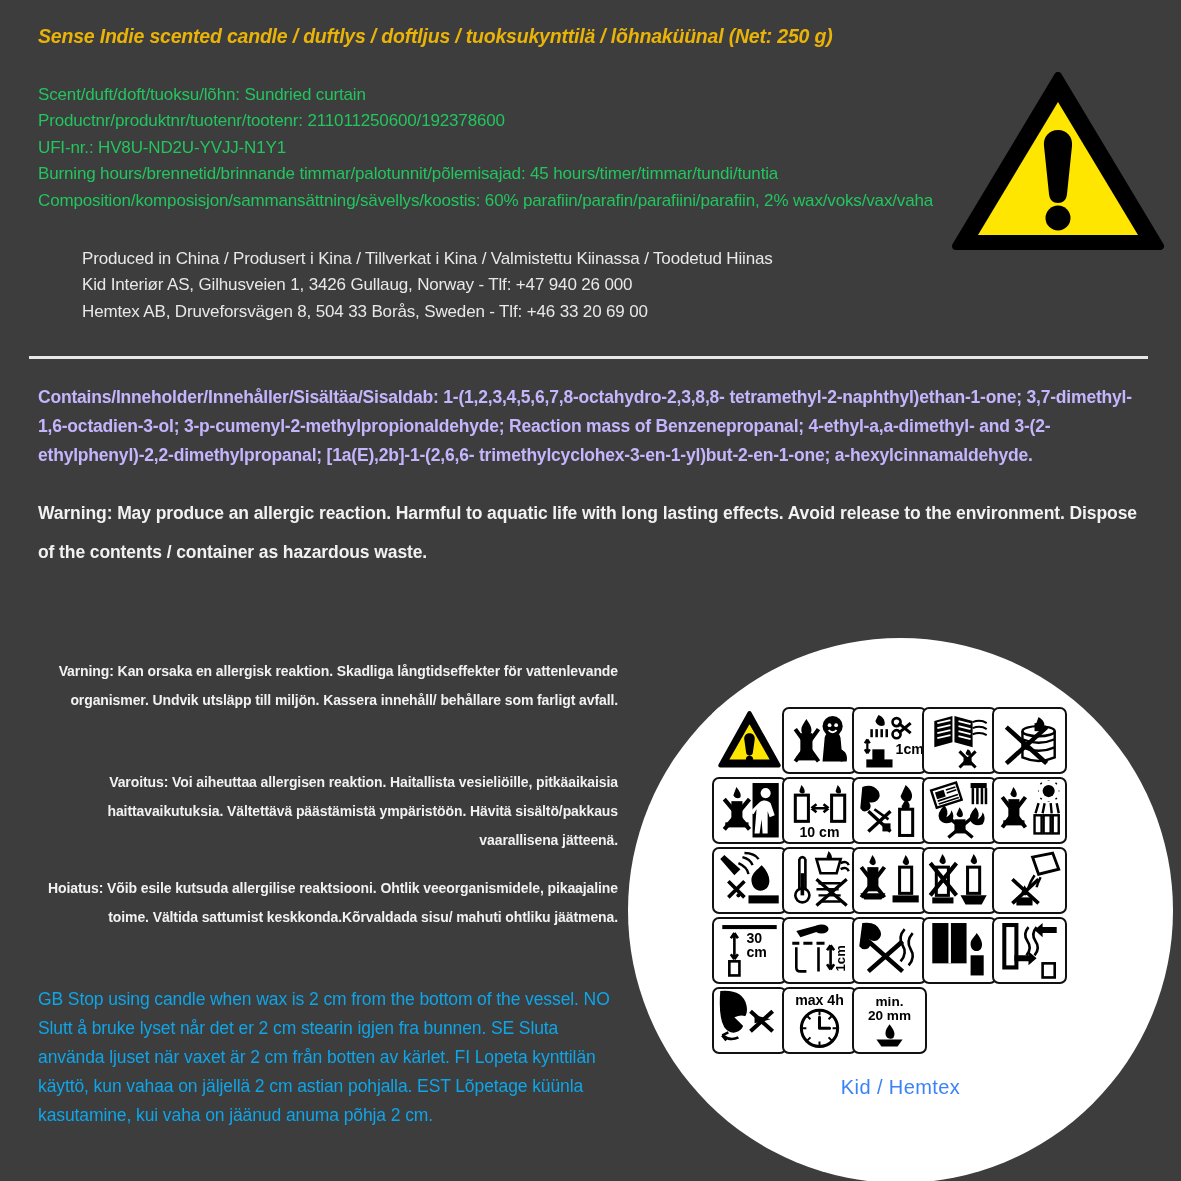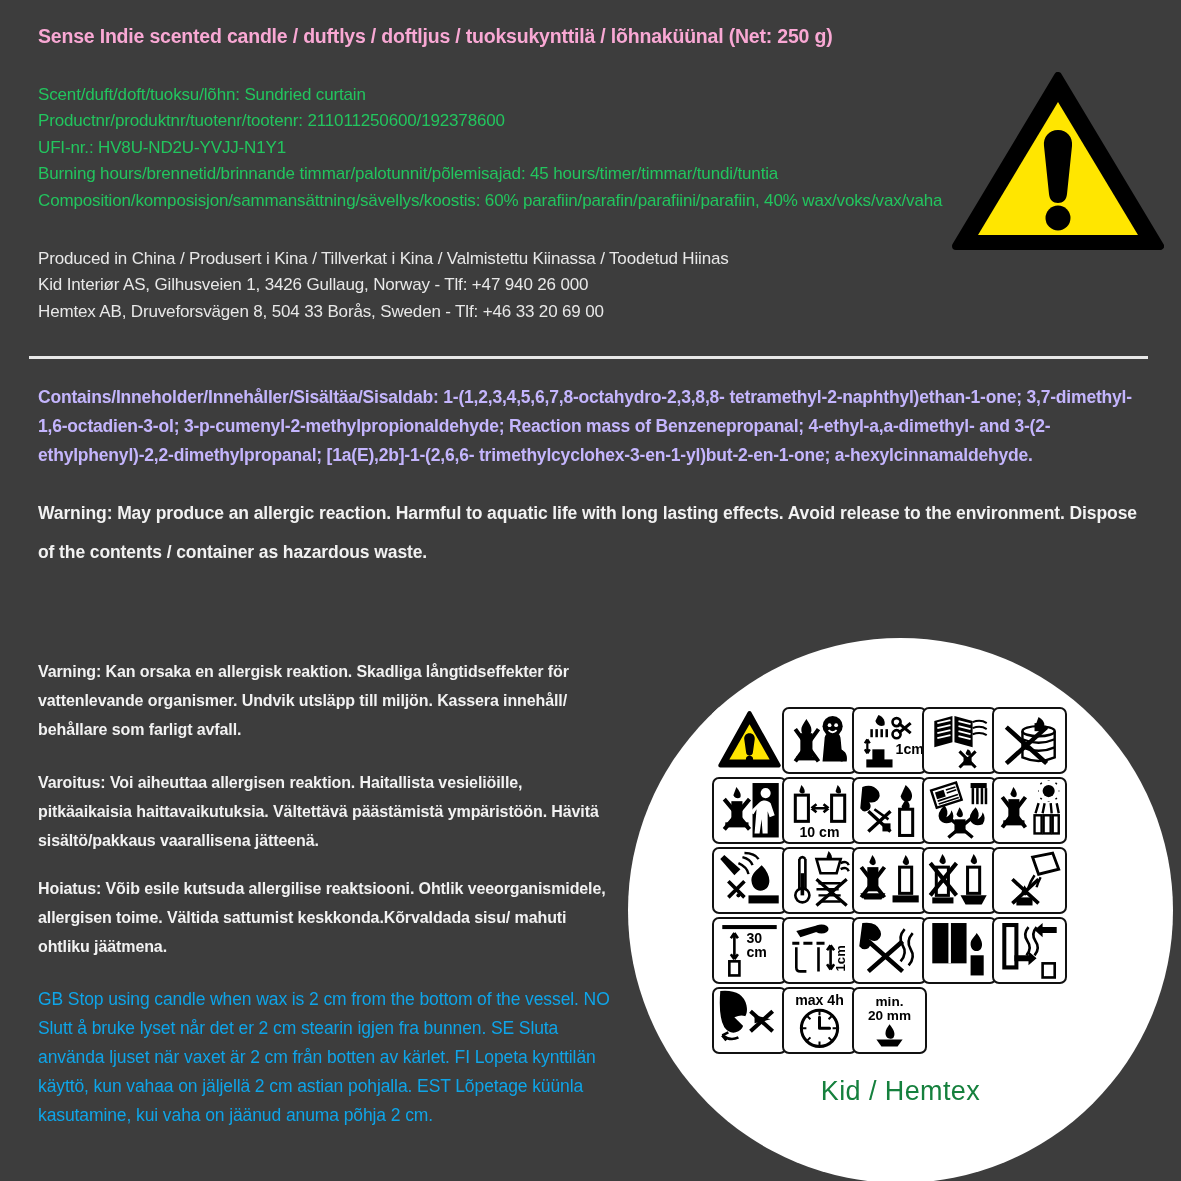--- a/index.html
+++ b/index.html
@@ -23,21 +23,22 @@
 
   
   .title {
     position: absolute;
     left: 38px;
     top: 25px;
     font-size: 19.5px;
     font-weight: bold;
     letter-spacing: -0.2px;
     white-space: nowrap;
-    color: #f9a8d4;
+    color: #eab308;
+    font-style: italic;
   }
 
   .specs {
     position: absolute;
     left: 38px;
     top: 82px;
     font-size: 17px;
     line-height: 26.4px;
     letter-spacing: -0.15px;
     color: #22c55e;
@@ -48,21 +49,21 @@
   .origin {
     position: absolute;
     left: 38px;
     top: 246px;
     font-size: 17px;
     line-height: 26.4px;
     letter-spacing: -0.15px;
     color: #e8e8e8;
     font-weight: 300;
   }
-  .origin div { white-space: nowrap; }
+  .origin div { white-space: nowrap; margin-left: 44px; }
 
   
   .hazard-triangle {
     position: absolute;
     left: 952px;
     top: 72px;
     width: 212px;
     height: 178px;
   }
   .hazard-triangle svg { display: block; width: 100%; height: 100%; }
@@ -100,25 +101,26 @@
     font-weight: bold;
     color: #f2f2f2;
   }
   .warn-en { top: 494px; }
   .warn-no { top: 575px; }
 
   .warn-narrow {
     position: absolute;
     left: 38px;
     width: 580px;
-    font-size: 16px;
+    font-size: 14px;
     line-height: 29px;
     letter-spacing: -0.1px;
     font-weight: bold;
     color: #f2f2f2;
+    text-align: right;
   }
   .warn-sv { top: 657px; }
   .warn-fi { top: 768px; }
   .warn-et { top: 874px; }
 
   .usage {
     position: absolute;
     left: 38px;
     top: 985px;
     width: 590px;
@@ -162,39 +164,39 @@
     overflow: hidden;
   }
   .picto svg { display: block; width: 100%; height: 100%; }
 
   .badge-brand {
     position: absolute;
     left: 0;
     right: 0;
     top: 438px;
     text-align: center;
-    font-size: 27px;
+    font-size: 20px;
     letter-spacing: 0.4px;
-    color: #15803d;
+    color: #3b82f6;
     font-weight: 300;
   }
 </style>
 </head>
 <body>
 
 <div class="label-root">
 
   <div class="title">Sense Indie scented candle / duftlys / doftljus / tuoksukynttilä / lõhnaküünal (Net: 250 g)</div>
 
   <div class="specs">
     <div>Scent/duft/doft/tuoksu/lõhn: Sundried curtain</div>
     <div>Productnr/produktnr/tuotenr/tootenr: 211011250600/192378600</div>
     <div>UFI-nr.: HV8U-ND2U-YVJJ-N1Y1</div>
     <div>Burning hours/brennetid/brinnande timmar/palotunnit/põlemisajad: 45 hours/timer/timmar/tundi/tuntia</div>
-    <div>Composition/komposisjon/sammansättning/sävellys/koostis: 60% parafiin/parafin/parafiini/parafiin, 40% wax/voks/vax/vaha</div>
+    <div>Composition/komposisjon/sammansättning/sävellys/koostis: 60% parafiin/parafin/parafiini/parafiin, 2% wax/voks/vax/vaha</div>
   </div>
 
   <div class="origin">
     <div>Produced in China / Produsert i Kina / Tillverkat i Kina / Valmistettu Kiinassa / Toodetud Hiinas</div>
     <div>Kid Interiør AS, Gilhusveien 1, 3426 Gullaug, Norway - Tlf: +47 940 26 000</div>
     <div>Hemtex AB, Druveforsvägen 8, 504 33 Borås, Sweden - Tlf: +46 33 20 69 00</div>
   </div>
 
   <div class="hazard-triangle">
     <svg viewBox="0 0 212 178" xmlns="http://www.w3.org/2000/svg">
@@ -205,21 +207,21 @@
     </svg>
   </div>
 
   <div class="divider"></div>
 
   <div class="contains">Contains/Inneholder/Innehåller/Sisältäa/Sisaldab: 1-(1,2,3,4,5,6,7,8-octahydro-2,3,8,8- tetramethyl-2-naphthyl)ethan-1-one; 3,7-dimethyl-1,6-octadien-3-ol; 3-p-cumenyl-2-methylpropionaldehyde; Reaction mass of Benzenepropanal; 4-ethyl-a,a-dimethyl- and 3-(2-ethylphenyl)-2,2-dimethylpropanal; [1a(E),2b]-1-(2,6,6- trimethylcyclohex-3-en-1-yl)but-2-en-1-one; a-hexylcinnamaldehyde.</div>
 
   <div class="warn-wide warn-en">Warning: May produce an allergic reaction. Harmful to aquatic life with long lasting effects. Avoid release to the environment. Dispose of the contents / container as hazardous waste.</div>
   <div class="warn-narrow warn-sv">Varning: Kan orsaka en allergisk reaktion. Skadliga långtidseffekter för vattenlevande organismer. Undvik utsläpp till miljön. Kassera innehåll/ behållare som farligt avfall.</div>
   <div class="warn-narrow warn-fi">Varoitus: Voi aiheuttaa allergisen reaktion. Haitallista vesieliöille, pitkäaikaisia haittavaikutuksia. Vältettävä päästämistä ympäristöön. Hävitä sisältö/pakkaus vaarallisena jätteenä.</div>
-  <div class="warn-narrow warn-et">Hoiatus: Võib esile kutsuda allergilise reaktsiooni. Ohtlik veeorganismidele, allergisen toime. Vältida sattumist keskkonda.Kõrvaldada sisu/ mahuti ohtliku jäätmena.</div>
+  <div class="warn-narrow warn-et">Hoiatus: Võib esile kutsuda allergilise reaktsiooni. Ohtlik veeorganismidele, pikaajaline toime. Vältida sattumist keskkonda.Kõrvaldada sisu/ mahuti ohtliku jäätmena.</div>
 
   <div class="usage">GB Stop using candle when wax is 2 cm from the bottom of the vessel. NO Slutt å bruke lyset når det er 2 cm stearin igjen fra bunnen. SE Sluta använda ljuset när vaxet är 2 cm från botten av kärlet. FI Lopeta kynttilän käyttö, kun vahaa on jäljellä 2 cm astian pohjalla. EST Lõpetage küünla kasutamine, kui vaha on jäänud anuma põhja 2 cm.</div>
 
   <div class="badge">
     <div class="picto-grid">
 
       <div class="picto" style="border:none;">
         <svg viewBox="0 0 66 66">
           <path d="M33 6 L62 58 L4 58 Z" fill="#000" stroke="#000" stroke-width="4" stroke-linejoin="round"></path>
           <path d="M33 17 L53 52 L13 52 Z" fill="#ffe600"></path>

